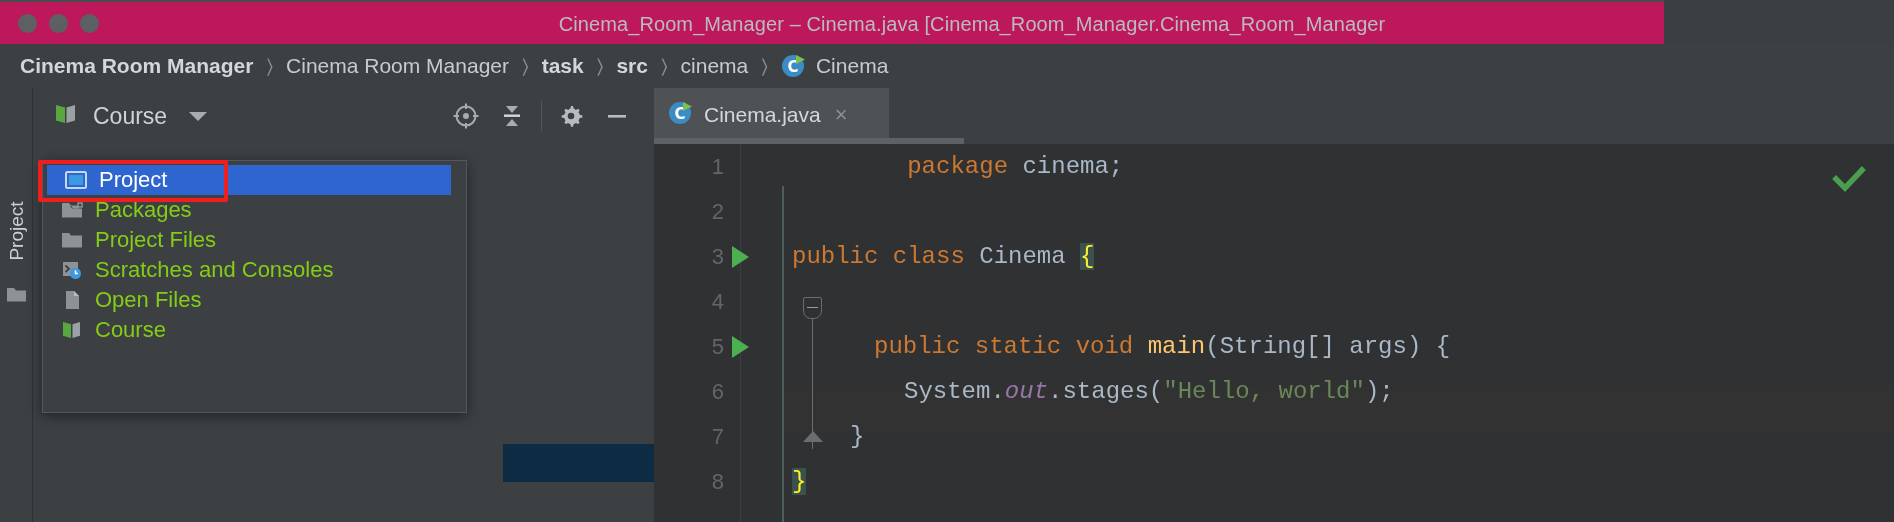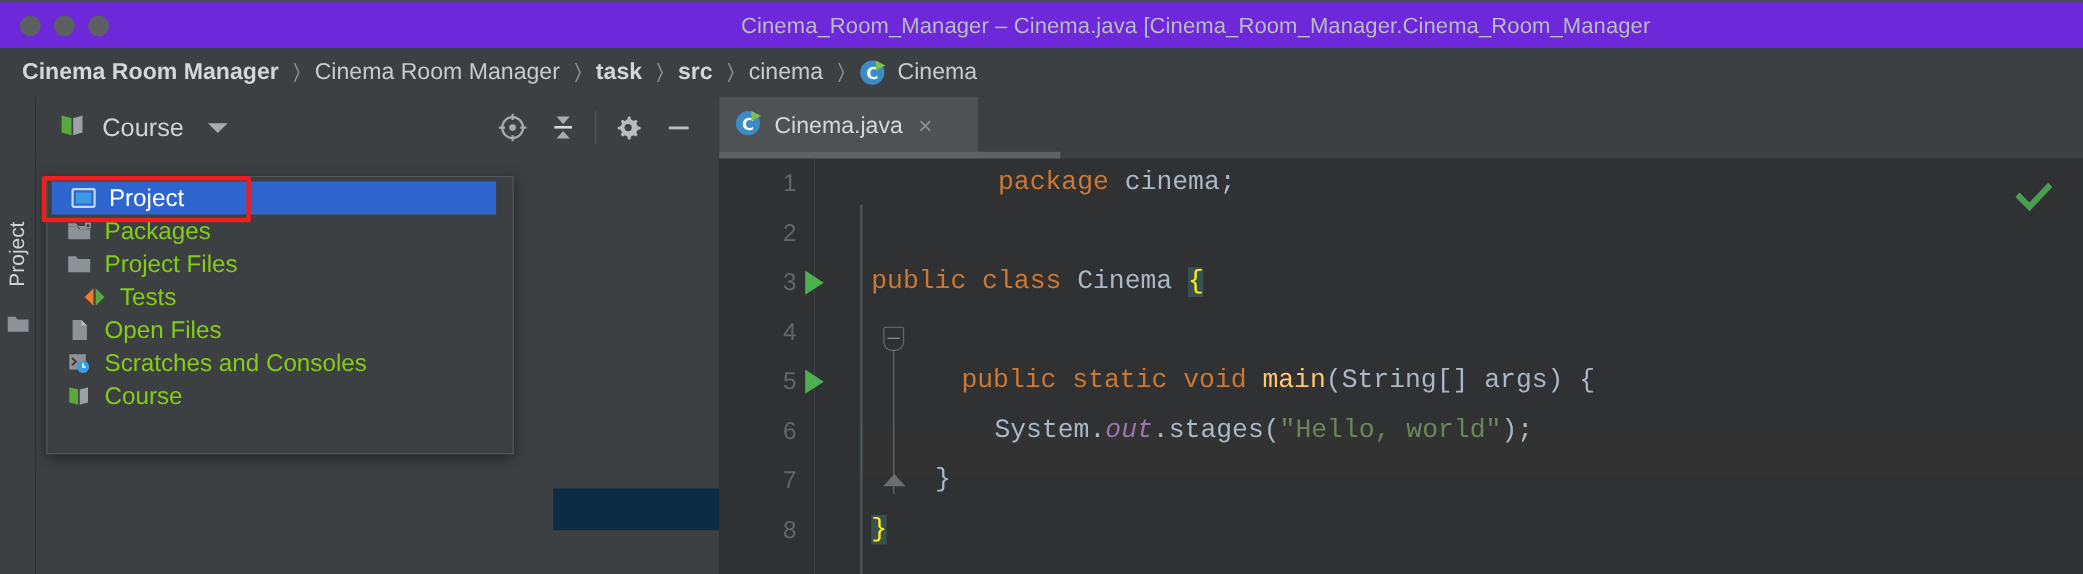--- a/index.html
+++ b/index.html
@@ -6,22 +6,22 @@
   html, body {
     width: 1894px; height: 522px;
     background: #3c3f41;
     font-family: "Liberation Sans", sans-serif;
     overflow: hidden;
   }
   .app { position: relative; width: 1894px; height: 522px; background: #3c3f41; }
 
   
   .titlebar {
-    position: absolute; left: 0; top: 0; width: 1894px; height: 44px;
-    background: #6d28d9;
+    position: absolute; left: 0; top: 0; width: 1664px; height: 44px;
+    background: #be185d;
     border-top: 2px solid #4a4d50;
     display: flex; align-items: center;
   }
   .traffic { display: flex; align-items: center; gap: 12px; margin-left: 18px; }
   .dot { width: 19px; height: 19px; border-radius: 50%; background: #5c6063; }
   .title-text {
     position: absolute; left: 0; right: 0; top: 0; height: 44px;
     display: flex; align-items: center; justify-content: center;
     color: #b9bcbe; font-size: 20px; letter-spacing: 0.1px;
     white-space: nowrap; overflow: hidden;
@@ -325,55 +325,46 @@
     <div class="pitem base-indent">
       <span class="picon">
         <svg width="24" height="22" viewBox="0 0 24 22">
           <path d="M2 4 h7 l2 2.5 h11 v12 h-20 z" fill="#8c9296"></path>
         </svg>
       </span>
       <span>Project Files</span>
     </div>
 
 
-    <div class="pitem indent">
-      <span class="picon">
-        <svg width="24" height="22" viewBox="0 0 24 22">
-          <path d="M11 3 L11 19 L3 11 Z" fill="#ed7b28"></path>
-          <path d="M13 3 L13 19 L21 11 Z" fill="#59a83f"></path>
-        </svg>
-      </span>
-      <span>Tests</span>
-    </div>
-
-    <div class="pitem base-indent">
-      <span class="picon">
-        <svg width="24" height="22" viewBox="0 0 24 22">
-          <path d="M6 2 h8 l5 5 v13 h-13 z" fill="#8c9296"></path>
-          <path d="M14 2 v5 h5 z" fill="#b5bbbe"></path>
-        </svg>
-      </span>
-      <span>Open Files</span>
-    </div>
 
     <div class="pitem base-indent">
       <span class="picon">
         <svg width="24" height="22" viewBox="0 0 24 22">
           <rect x="3" y="3" width="15" height="14" fill="#8c9296"></rect>
           <path d="M5.5 6.5 L9 9.8 L5.5 13" fill="none" stroke="#3c4043" stroke-width="1.8"></path>
           <circle cx="15.5" cy="14.5" r="5.5" fill="#3b9ae1"></circle>
           <path d="M15.5 11.2 v3.4 h2.4" fill="none" stroke="#ffffff" stroke-width="1.5"></path>
         </svg>
       </span>
       <span>Scratches and Consoles</span>
     </div>
 
     <div class="pitem base-indent">
       <span class="picon">
         <svg width="24" height="22" viewBox="0 0 24 22">
+          <path d="M6 2 h8 l5 5 v13 h-13 z" fill="#8c9296"></path>
+          <path d="M14 2 v5 h5 z" fill="#b5bbbe"></path>
+        </svg>
+      </span>
+      <span>Open Files</span>
+    </div>
+
+    <div class="pitem base-indent">
+      <span class="picon">
+        <svg width="24" height="22" viewBox="0 0 24 22">
           <path d="M3 3 L11 5.2 V19 L3 16.8 Z" fill="#59a83f"></path>
           <path d="M12.5 5.2 L20 3 V16.8 L12.5 19 Z" fill="#9aa2a6"></path>
         </svg>
       </span>
       <span>Course</span>
     </div>
   </div>
 
   <div class="sel-ring"></div>
 

